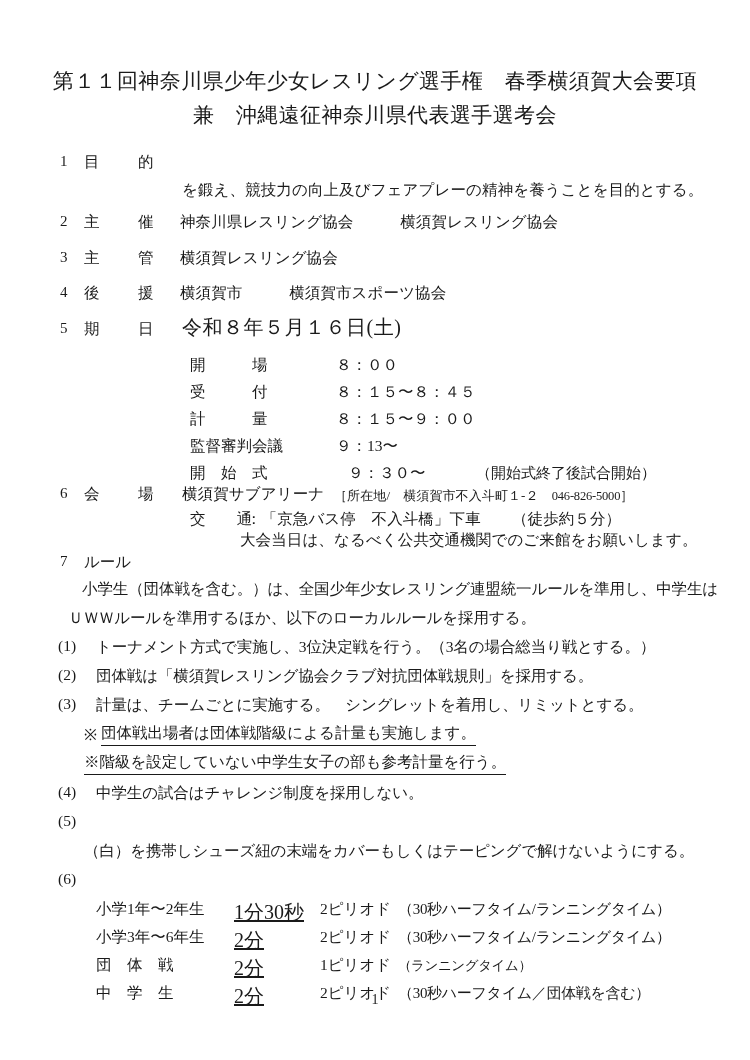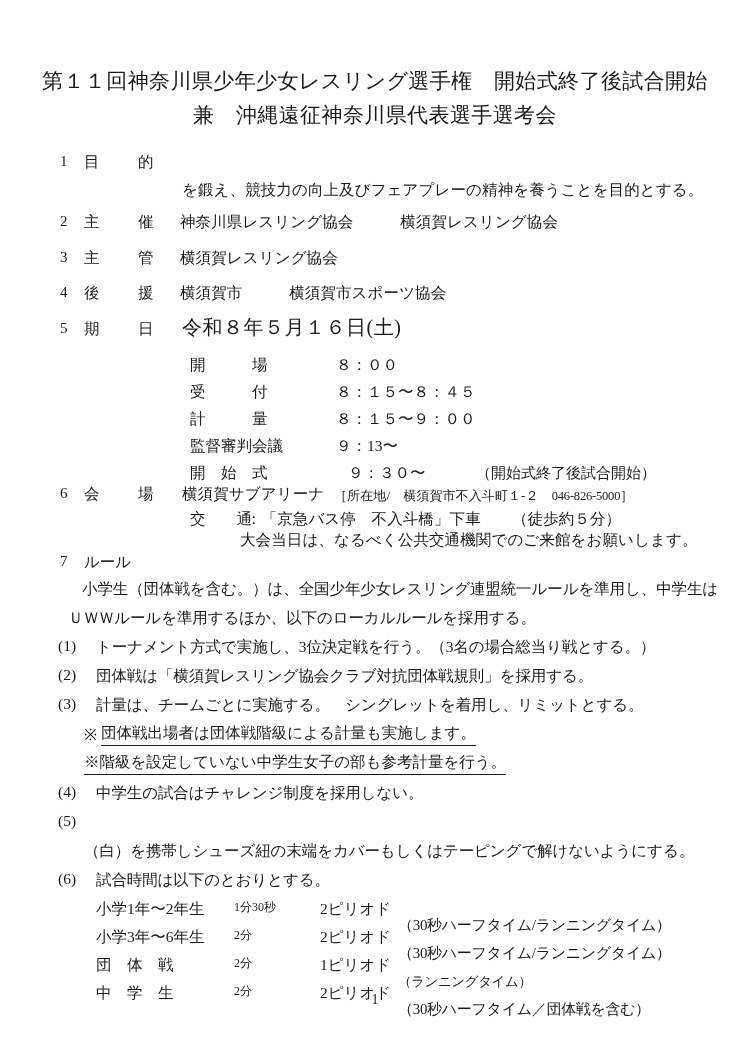--- a/index.html
+++ b/index.html
@@ -123,34 +123,34 @@
   }
 
   
   .mt-cat {
     position: absolute;
     font-size: 15.5px;
     white-space: pre;
   }
   .mt-dur {
     position: absolute;
-    font-size: 12px;
-    white-space: pre;
+    font-size: 20px;
+    white-space: pre;
+    text-decoration: underline;
   }
   .mt-per {
     position: absolute;
     font-size: 15.5px;
     white-space: pre;
   }
   .mt-note {
     position: absolute;
     font-size: 15px;
     white-space: pre;
     letter-spacing: -0.3px;
-    margin-top: 16px;
   }
   .mt-note.narrow {
     font-size: 13.5px;
     letter-spacing: -0.4px;
   }
 
   
   .page-no {
     position: absolute;
     left: 0;
@@ -159,21 +159,21 @@
     text-align: center;
     font-size: 14px;
   }
 </style>
 </head>
 <body>
 
 <div class="page">
 
   <div class="title-block">
-    <div class="title-line">第１１回神奈川県少年少女レスリング選手権　開始式終了後試合開始</div>
+    <div class="title-line">第１１回神奈川県少年少女レスリング選手権　春季横須賀大会要項</div>
     <div class="title-line">兼　沖縄遠征神奈川県代表選手選考会</div>
   </div>
 
   <span class="num" style="left:60px; top:153px;">1</span>
   <span class="lbl1" style="left:84px; top:152px;">目</span>
   <span class="lbl2" style="left:138px; top:152px;">的</span>
   <span class="body-text" style="left:182px; top:180px;">を鍛え、競技力の向上及びフェアプレーの精神を養うことを目的とする。</span>
 
   <span class="num" style="left:60px; top:213px;">2</span>
   <span class="lbl1" style="left:84px; top:212px;">主</span>
@@ -241,21 +241,20 @@
 
   <span class="note-underline" style="left:84px; top:752px;"><span>※</span><span>階級を設定していない中学生女子の部も参考計量を行う。</span></span>
 
   <span class="item-no" style="left:58px; top:783px;">(4)</span>
   <span class="item-body" style="left:96px; top:783px;">中学生の試合はチャレンジ制度を採用しない。</span>
 
   <span class="item-no" style="left:58px; top:812px;">(5)</span>
   <span class="item-body" style="left:84px; top:841px;">（白）を携帯しシューズ紐の末端をカバーもしくはテーピングで解けないようにする。</span>
 
   <span class="item-no" style="left:58px; top:870px;">(6)</span>
-  <span class="item-body" style="left:96px; top:870px;">試合時間は以下のとおりとする。</span>
 
   <span class="mt-cat" style="left:96px;  top:899px;">小学1年〜2年生</span>
   <span class="mt-dur" style="left:234px; top:899px;">1分30秒</span>
   <span class="mt-per" style="left:320px; top:899px;">2ピリオド</span>
   <span class="mt-note" style="left:398px; top:900px;">（30秒ハーフタイム/ランニングタイム）</span>
 
   <span class="mt-cat" style="left:96px;  top:927px;">小学3年〜6年生</span>
   <span class="mt-dur" style="left:234px; top:927px;">2分</span>
   <span class="mt-per" style="left:320px; top:927px;">2ピリオド</span>
   <span class="mt-note" style="left:398px; top:928px;">（30秒ハーフタイム/ランニングタイム）</span>

